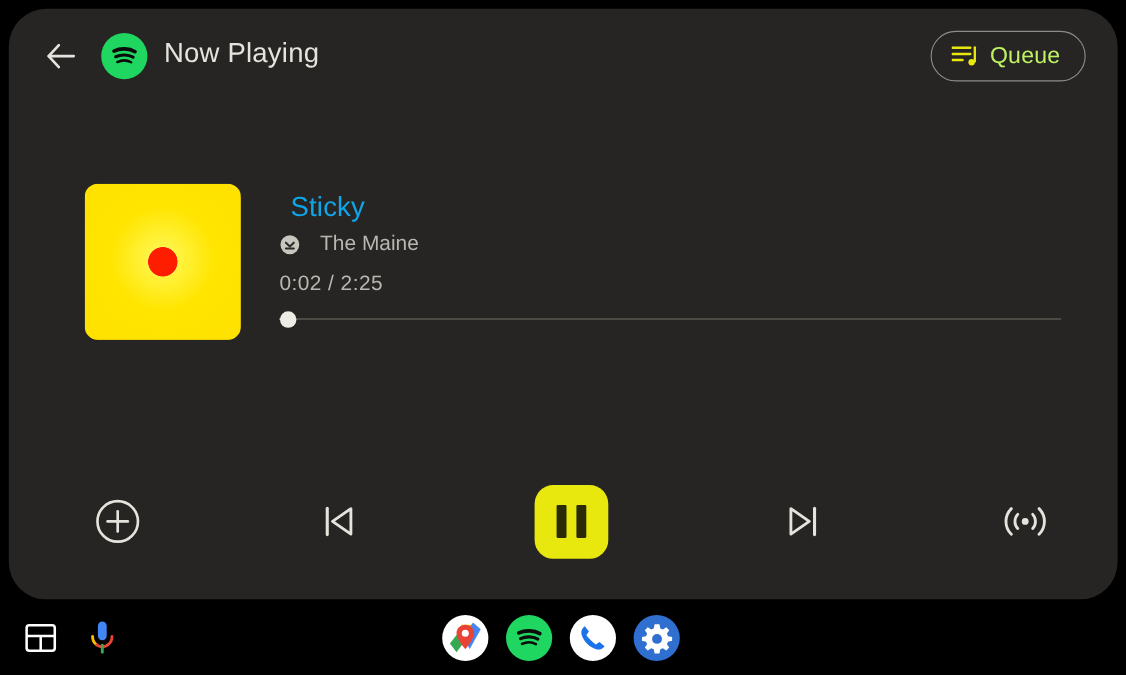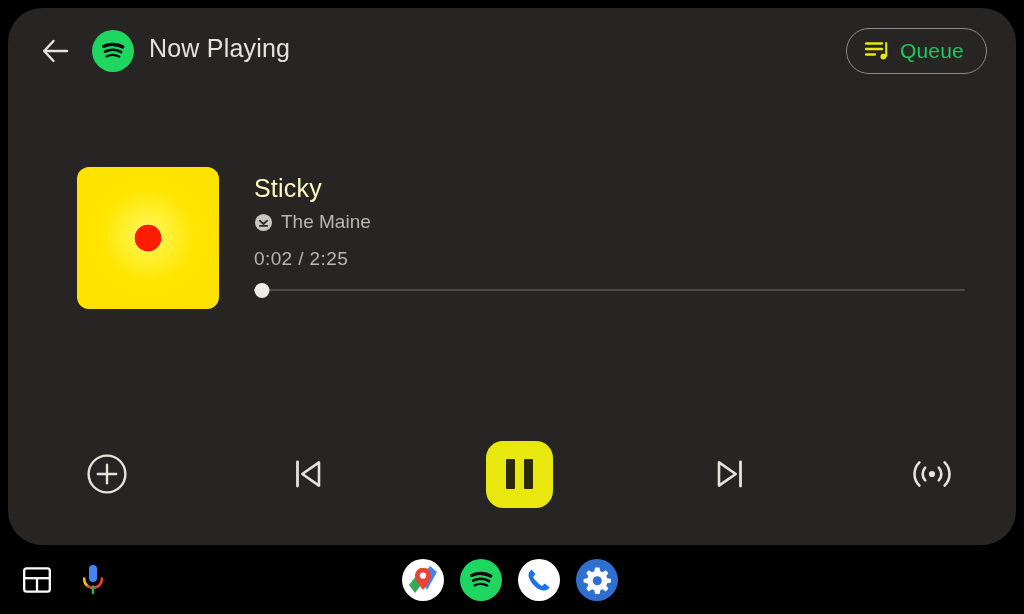--- a/index.html
+++ b/index.html
@@ -86,55 +86,55 @@
     border-radius: 24px;
     display: flex;
     align-items: center;
     gap: 11px;
     cursor: pointer;
     background: transparent;
     box-sizing: border-box;
   }
   #queue-button .queue-label {
     font-size: 21px;
-    color: #22c55e;
+    color: #bef264;
     font-weight: 500;
     letter-spacing: 0.2px;
     white-space: nowrap;
   }
 
   
   #album-art {
     position: absolute;
     left: 69px;
     top: 159px;
     width: 142px;
     height: 142px;
     border-radius: 12px;
     background:
       radial-gradient(circle at 50% 50%, #ff1d00 0 13%, rgba(255,70,0,0.00) 13.6% 40%),
       radial-gradient(circle at 50% 48%, #fff95e 0%, #ffe500 46%, #ffe100 100%);
     overflow: hidden;
   }
   #track-title {
     position: absolute;
-    left: 246px;
+    left: 256px;
     top: 166px;
     font-size: 25px;
-    color: #fef9c3;
+    color: #0ea5e9;
     letter-spacing: 0.2px;
     white-space: nowrap;
   }
   #artist-row {
     position: absolute;
     left: 246px;
     top: 203px;
     display: flex;
     align-items: center;
-    gap: 8px;
+    gap: 18px;
   }
   #artist-name {
     font-size: 19px;
     color: #b9b6b0;
     white-space: nowrap;
   }
   #time-text {
     position: absolute;
     left: 246px;
     top: 240px;

